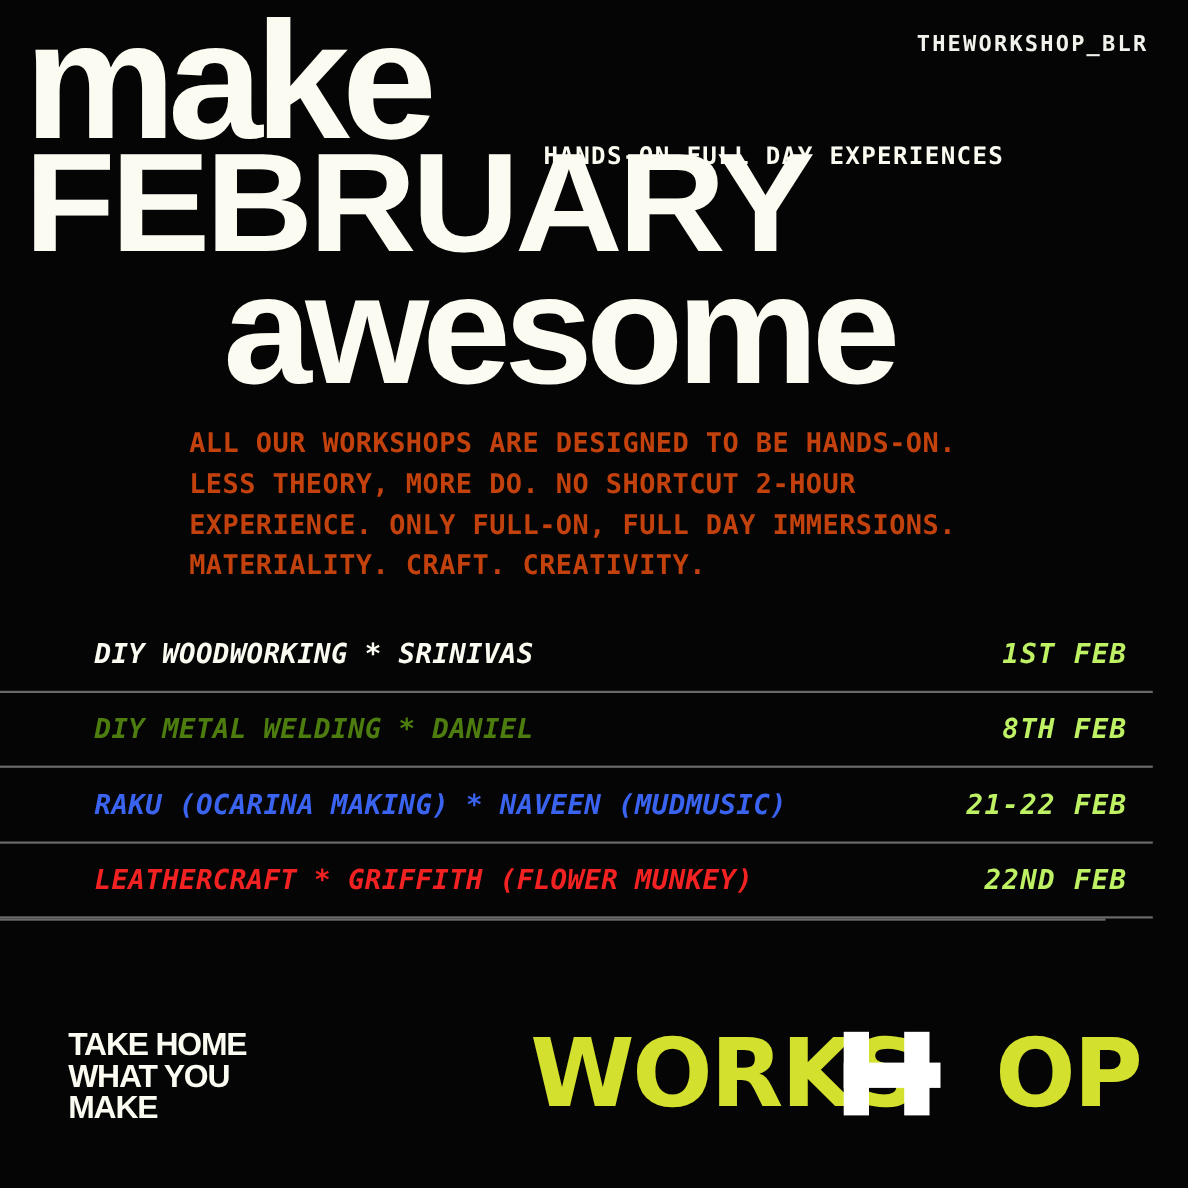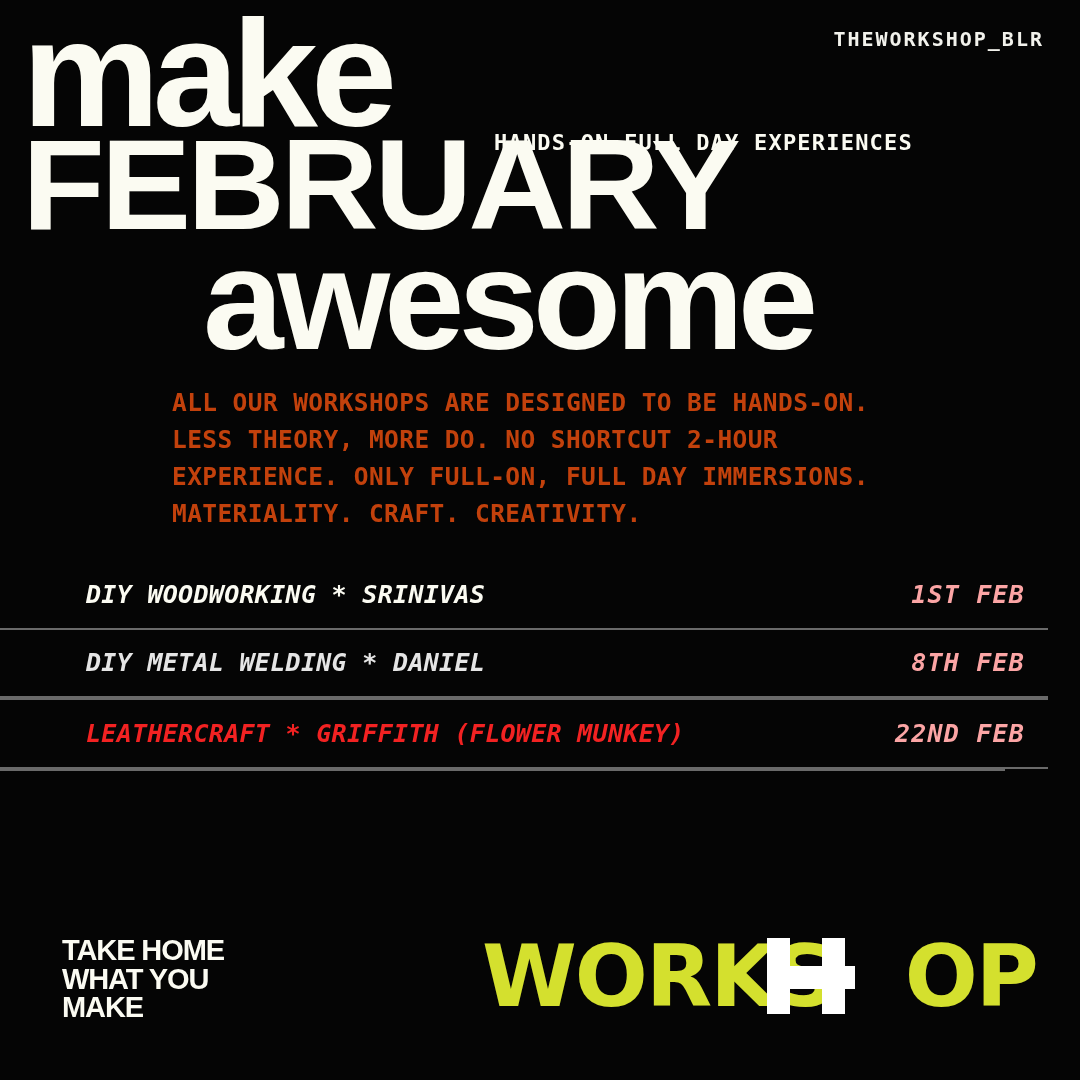--- a/index.html
+++ b/index.html
@@ -58,21 +58,21 @@
     position:relative;height:66.5px;
     display:flex;align-items:center;justify-content:space-between;
     padding:0 55px 0 86px;box-sizing:border-box;
   }
   .row .title{
     font-family:"DejaVu Sans Mono","Liberation Mono",monospace;
     font-size:25px;letter-spacing:.3px;font-weight:700;white-space:nowrap;
   }
   .row .date{
     font-family:"DejaVu Sans Mono","Liberation Mono",monospace;
-    font-size:25px;letter-spacing:1.2px;font-weight:700;color:#fca5a5;
+    font-size:25px;letter-spacing:1.2px;font-weight:700;color:#bef264;
     white-space:nowrap;
   }
   .divider{height:2px;background:#6a6a6a;width:1048px;}
   .divider.short{width:1005px;}
 
   
   .tagline{
     position:absolute;left:62px;top:936px;
     font-family:"Liberation Sans","DejaVu Sans",sans-serif;
     font-weight:700;font-size:29px;line-height:28.5px;
@@ -120,25 +120,29 @@
 
   <div class="schedule">
 
     <div class="row">
       <span class="title" style="color: rgb(251, 251, 242);">DIY WOODWORKING * SRINIVAS</span>
       <span class="date">1ST FEB</span>
     </div>
     <div class="divider" style="background: rgb(106, 106, 106);"></div>
 
     <div class="row">
-      <span class="title" style="color: #e5e5e5;">DIY METAL WELDING * DANIEL</span>
+      <span class="title" style="color: #4d7c0f;">DIY METAL WELDING * DANIEL</span>
       <span class="date">8TH FEB</span>
     </div>
     <div class="divider" style="background: rgb(106, 106, 106);"></div>
 
+    <div class="row">
+      <span class="title" style="color: rgb(58, 99, 240);">RAKU (OCARINA MAKING)  * NAVEEN (MUDMUSIC)</span>
+      <span class="date">21-22 FEB</span>
+    </div>
     <div class="divider" style="background: rgb(106, 106, 106);"></div>
 
     <div class="row">
       <span class="title" style="color: rgb(242, 34, 34);">LEATHERCRAFT * GRIFFITH (FLOWER MUNKEY)</span>
       <span class="date">22ND FEB</span>
     </div>
     <div class="divider" style="background: rgb(106, 106, 106);"></div>
 
     <div class="divider short" style="background: rgb(106, 106, 106);"></div>
   </div>

